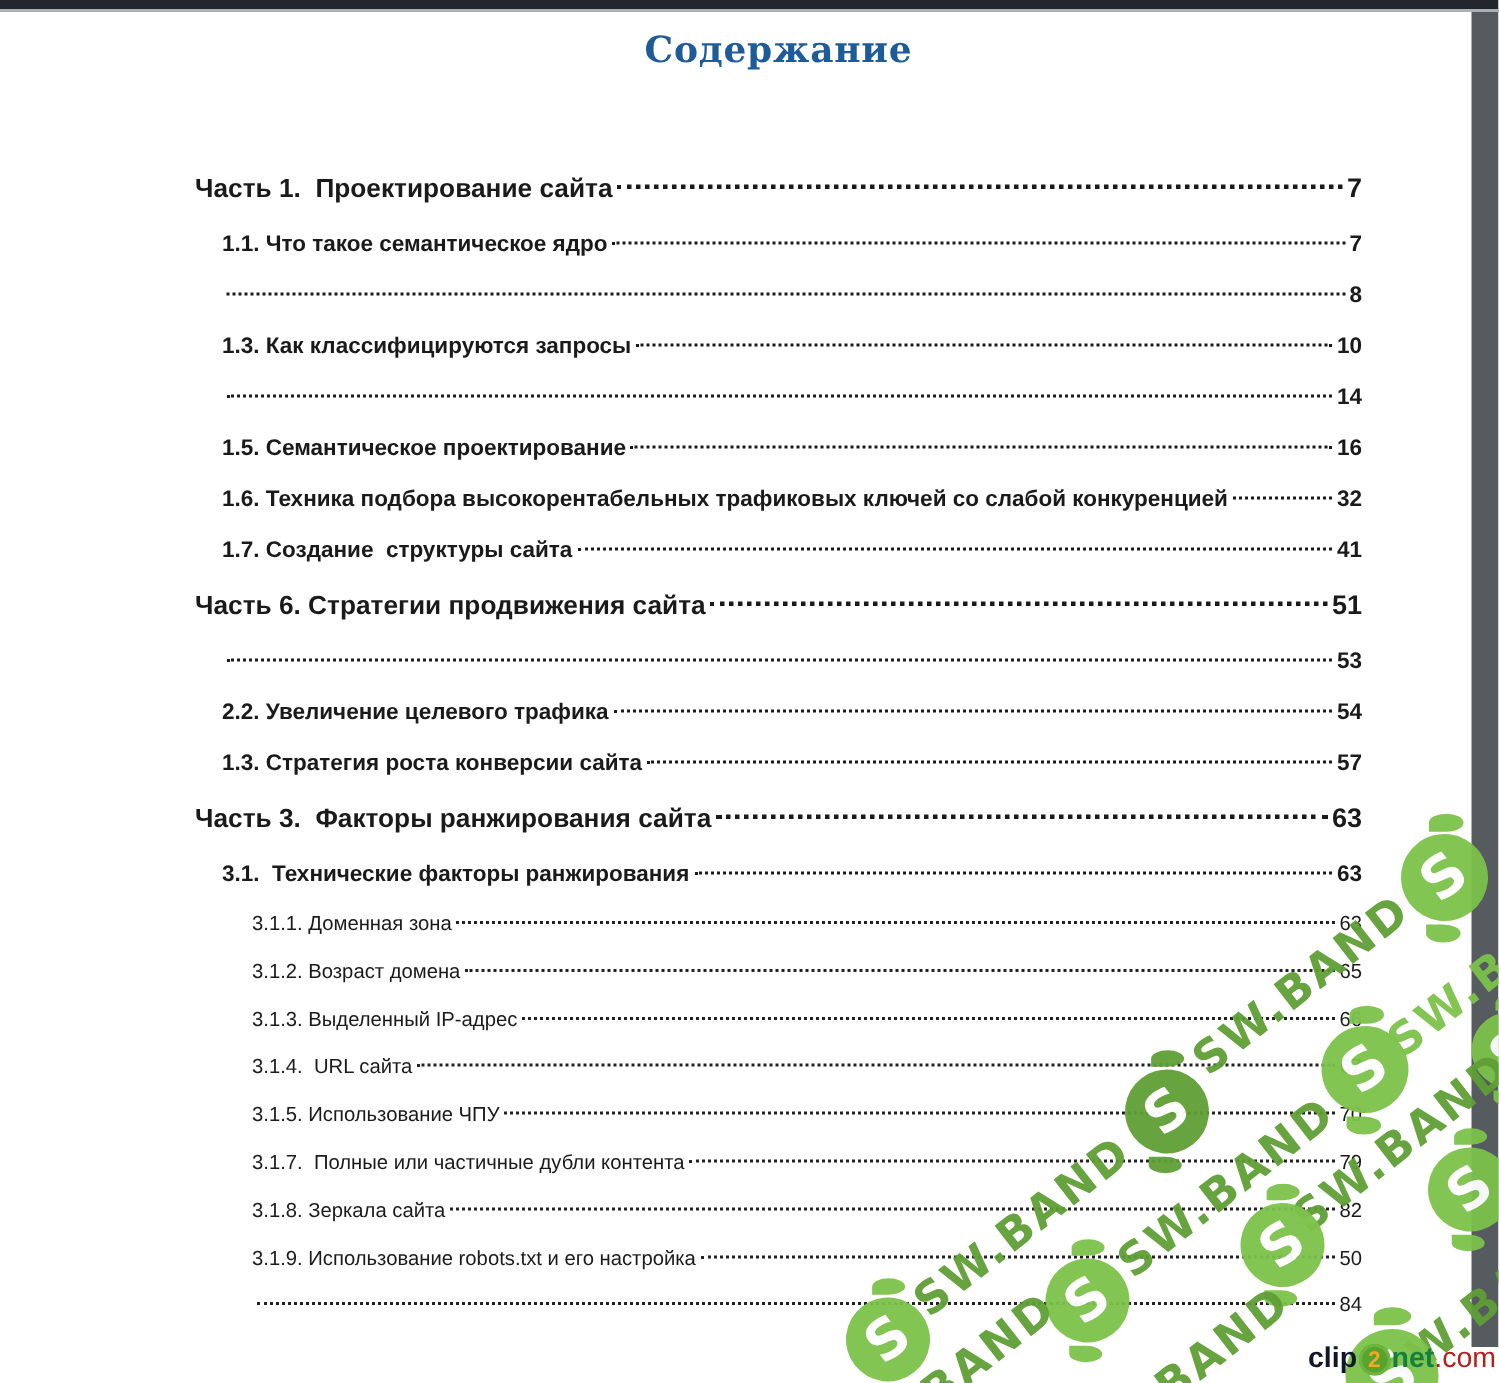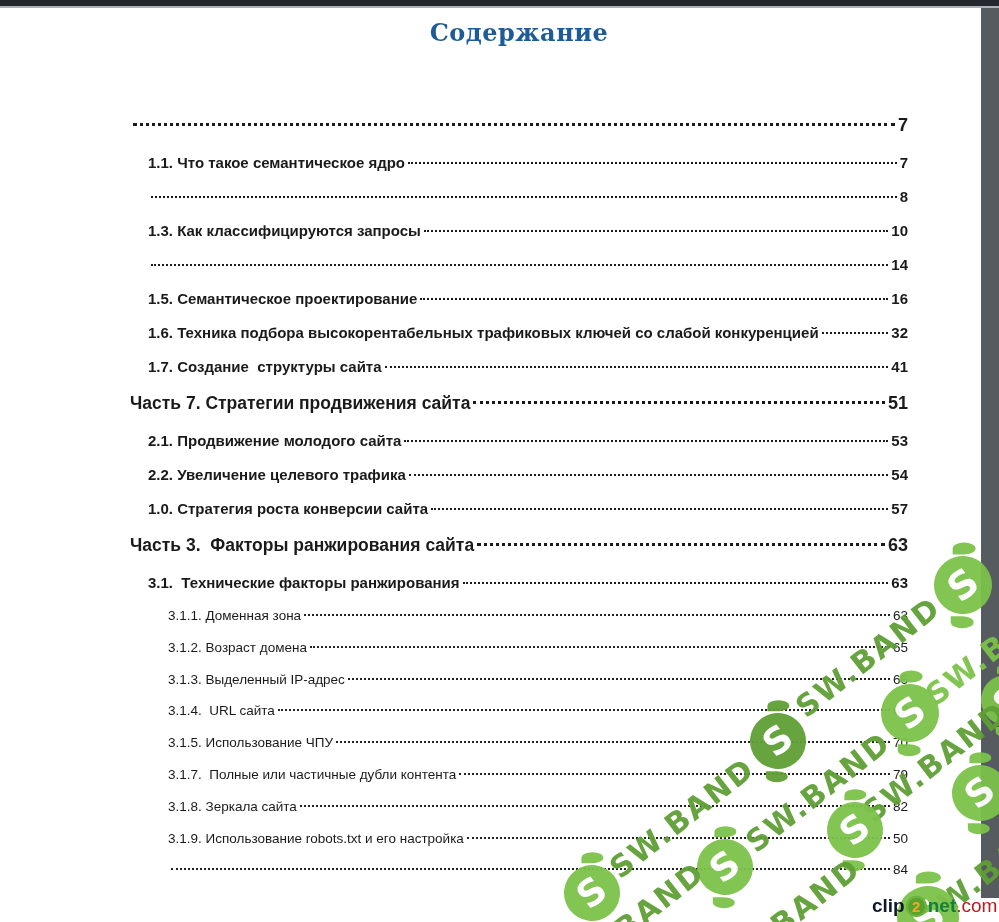--- a/index.html
+++ b/index.html
@@ -65,20 +65,21 @@
   .cn-com{color:#b91c1c;font-weight:400;}
 </style>
 </head>
 <body>
 
 <div class="doc">
   <h1 class="doc-title">Содержание</h1>
 
   <div class="toc">
     <div class="row l1">
+        <span class="lbl">Часть 1.  Проектирование сайта</span>
         <span class="dots"></span>
         <span class="pg">7</span>
       </div>
     <div class="row l2">
         <span class="lbl">1.1. Что такое семантическое ядро</span>
         <span class="dots"></span>
         <span class="pg">7</span>
       </div>
     <div class="row l2">
         <span class="dots"></span>
@@ -102,36 +103,35 @@
         <span class="lbl">1.6. Техника подбора высокорентабельных трафиковых ключей со слабой конкуренцией</span>
         <span class="dots"></span>
         <span class="pg">32</span>
       </div>
     <div class="row l2">
         <span class="lbl">1.7. Создание  структуры сайта</span>
         <span class="dots"></span>
         <span class="pg">41</span>
       </div>
     <div class="row l1">
-        <span class="lbl">Часть 7. Стратегии продвижения сайта</span>
+        <span class="lbl">Часть 6. Стратегии продвижения сайта</span>
         <span class="dots"></span>
         <span class="pg">51</span>
       </div>
     <div class="row l2">
-        <span class="lbl">2.1. Продвижение молодого сайта</span>
         <span class="dots"></span>
         <span class="pg">53</span>
       </div>
     <div class="row l2">
         <span class="lbl">2.2. Увеличение целевого трафика</span>
         <span class="dots"></span>
         <span class="pg">54</span>
       </div>
     <div class="row l2">
-        <span class="lbl">1.0. Стратегия роста конверсии сайта</span>
+        <span class="lbl">1.3. Стратегия роста конверсии сайта</span>
         <span class="dots"></span>
         <span class="pg">57</span>
       </div>
     <div class="row l1">
         <span class="lbl">Часть 3.  Факторы ранжирования сайта</span>
         <span class="dots"></span>
         <span class="pg">63</span>
       </div>
     <div class="row l2">
         <span class="lbl">3.1.  Технические факторы ранжирования</span>

